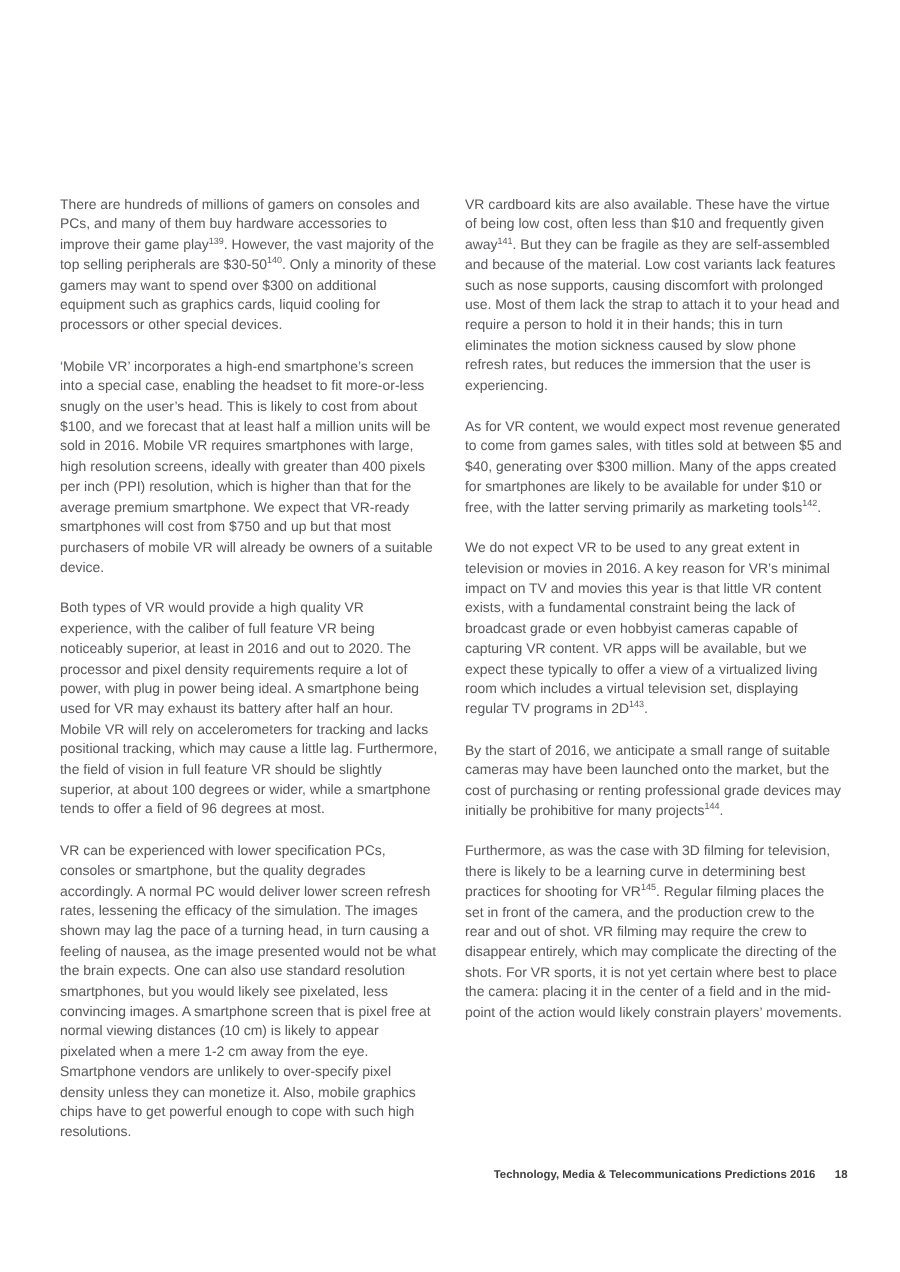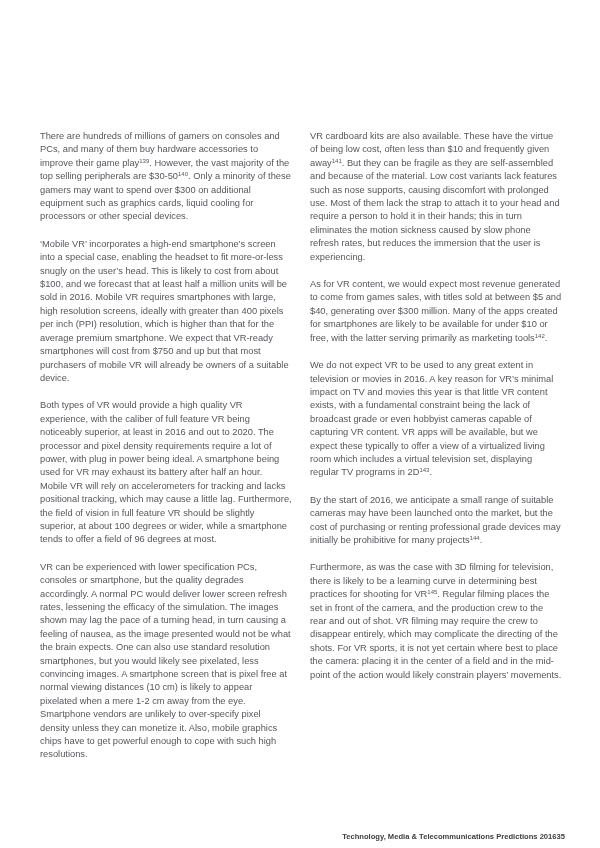--- a/index.html
+++ b/index.html
@@ -27,24 +27,25 @@
     color: #56575b;
     text-align: left;
   }
   sup.fn {
     font-size: 6px;
     line-height: 0;
     vertical-align: 3.5px;
   }
   .footer {
     position: absolute;
-    top: 832px;
+    top: 778px;
     right: 35px;
     display: flex;
     align-items: flex-start;
+    gap: 13px;
     font-size: 7.6px;
     font-weight: bold;
     color: #3e3e40;
   }
 </style>
 </head>
 <body>
 
 <div class="page">
   <div class="columns">
@@ -58,15 +59,15 @@
         <p class="para">VR cardboard kits are also available. These have the virtue of being low cost, often less than $10 and frequently given away<sup class="fn">141</sup>. But they can be fragile as they are self-assembled and because of the material. Low cost variants lack features such as nose supports, causing discomfort with prolonged use. Most of them lack the strap to attach it to your head and require a person to hold it in their hands; this in turn eliminates the motion sickness caused by slow phone refresh rates, but reduces the immersion that the user is experiencing.</p>
         <p class="para">As for VR content, we would expect most revenue generated to come from games sales, with titles sold at between $5 and $40, generating over $300 million. Many of the apps created for smartphones are likely to be available for under $10 or free, with the latter serving primarily as marketing tools<sup class="fn">142</sup>.</p>
         <p class="para">We do not expect VR to be used to any great extent in television or movies in 2016. A key reason for VR’s minimal impact on TV and movies this year is that little VR content exists, with a fundamental constraint being the lack of broadcast grade or even hobbyist cameras capable of capturing VR content. VR apps will be available, but we expect these typically to offer a view of a virtualized living room which includes a virtual television set, displaying regular TV programs in 2D<sup class="fn">143</sup>.</p>
         <p class="para">By the start of 2016, we anticipate a small range of suitable cameras may have been launched onto the market, but the cost of purchasing or renting professional grade devices may initially be prohibitive for many projects<sup class="fn">144</sup>.</p>
         <p class="para">Furthermore, as was the case with 3D filming for television, there is likely to be a learning curve in determining best practices for shooting for VR<sup class="fn">145</sup>. Regular filming places the set in front of the camera, and the production crew to the rear and out of shot. VR filming may require the crew to disappear entirely, which may complicate the directing of the shots. For VR sports, it is not yet certain where best to place the camera: placing it in the center of a field and in the mid-point of the action would likely constrain players’ movements.</p>
       </div>
   </div>
 
   <div class="footer">
     <span>Technology, Media &amp; Telecommunications Predictions 2016</span>
-    <span>35</span>
+    <span>18</span>
   </div>
 </div>
 
 </body></html>

